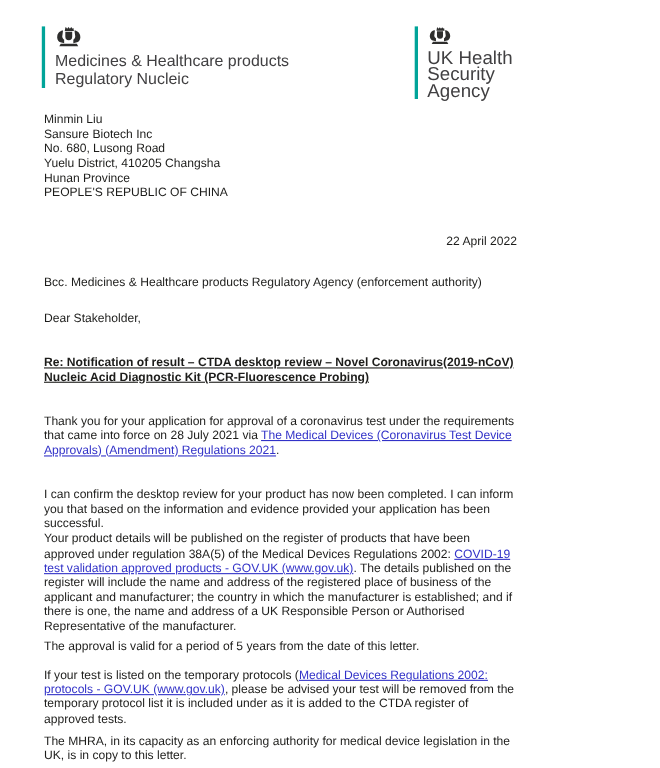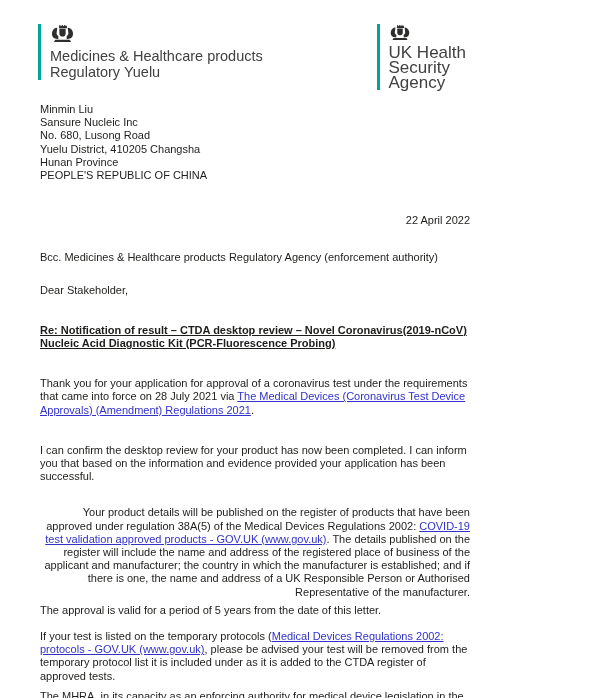--- a/index.html
+++ b/index.html
@@ -26,21 +26,21 @@
   
   .content { padding: 0 38px 16px 40px; font-size: 11px; line-height: 13.2px; }
   .recipient { margin-top: 13px; }
   .date-line { margin-top: 32px; text-align: right; }
   .bcc-line { margin-top: 24px; }
   .salutation { margin-top: 19px; }
   .subject {
     margin-top: 10px; font-weight: bold; text-decoration: underline;
   }
   .para { margin-top: 27px; }
-  [data-name="para-register"] { margin-top: 23px; text-align: right; }
+  [data-name="para-register"] { margin-top: 1px; }
   [data-name="para-validity"] { margin-top: 5px; }
   [data-name="para-temporary-protocols"] { margin-top: 13px; }
   [data-name="para-mhra-copy"] { margin-top: 7px; }
   .para a { text-decoration: underline; cursor: pointer; }
   .valediction { margin-top: 18px; }
   .signature { margin-top: 15px; }
 </style>
 </head>
 <body>
 
@@ -53,21 +53,21 @@
         <svg width="25" height="20" viewBox="0 0 48 38" fill="#2e2e2d" xmlns="http://www.w3.org/2000/svg">
           <path d="M19 1 l2.2 3 2.4-3 2.4 3 2.4-3 2.2 3 1.4-2 1 6 h-16 l1-6 z"></path>
           <path d="M18 9 h12 v9 a6 6 0 0 1 -12 0 z"></path>
           <path d="M14 7 c-5 0 -9 4 -10 9 c-1 5 1 9 4 11 l8 2 v-6 c-3 -2 -4 -5 -3 -8 l1 -8 z"></path>
           <path d="M34 7 c5 0 9 4 10 9 c1 5 -1 9 -4 11 l-8 2 v-6 c3 -2 4 -5 3 -8 l-1 -8 z"></path>
           <path d="M10 30 h28 l2.5 4.5 h-33 z"></path>
         </svg>
       </span>
       <div class="mhra-text" data-name="mhra-logo-text">
         <div data-name="mhra-name-line1">Medicines &amp; Healthcare products</div>
-        <div data-name="mhra-name-line2">Regulatory Yuelu</div>
+        <div data-name="mhra-name-line2">Regulatory Nucleic</div>
       </div>
     </div>
 
     <div class="logo accent-border" data-name="ukhsa-logo" style="border-left-color: rgb(0, 164, 153);">
       <span class="crest" data-name="royal-crest-icon">
         <svg width="22" height="18" viewBox="0 0 48 38" fill="#2e2e2d" xmlns="http://www.w3.org/2000/svg">
           <path d="M19 1 l2.2 3 2.4-3 2.4 3 2.4-3 2.2 3 1.4-2 1 6 h-16 l1-6 z"></path>
           <path d="M18 9 h12 v9 a6 6 0 0 1 -12 0 z"></path>
           <path d="M14 7 c-5 0 -9 4 -10 9 c-1 5 1 9 4 11 l8 2 v-6 c-3 -2 -4 -5 -3 -8 l1 -8 z"></path>
           <path d="M34 7 c5 0 9 4 10 9 c1 5 -1 9 -4 11 l-8 2 v-6 c3 -2 4 -5 3 -8 l-1 -8 z"></path>
@@ -80,21 +80,21 @@
         <div data-name="ukhsa-name-line3">Agency</div>
       </div>
     </div>
 
   </header>
 
   <main class="content" data-name="letter-content">
 
     <div class="recipient" data-name="recipient-address">
       <div data-name="recipient-name">Minmin Liu</div>
-      <div data-name="recipient-company">Sansure Nucleic Inc</div>
+      <div data-name="recipient-company">Sansure Biotech Inc</div>
       <div data-name="recipient-street">No. 680, Lusong Road</div>
       <div data-name="recipient-district">Yuelu District, 410205 Changsha</div>
       <div data-name="recipient-province">Hunan Province</div>
       <div data-name="recipient-country">PEOPLE'S REPUBLIC OF CHINA</div>
     </div>
 
     <div class="date-line" data-name="letter-date">22 April 2022</div>
 
     <div class="bcc-line" data-name="bcc-line">Bcc. Medicines &amp; Healthcare products Regulatory Agency (enforcement authority)</div>
 

